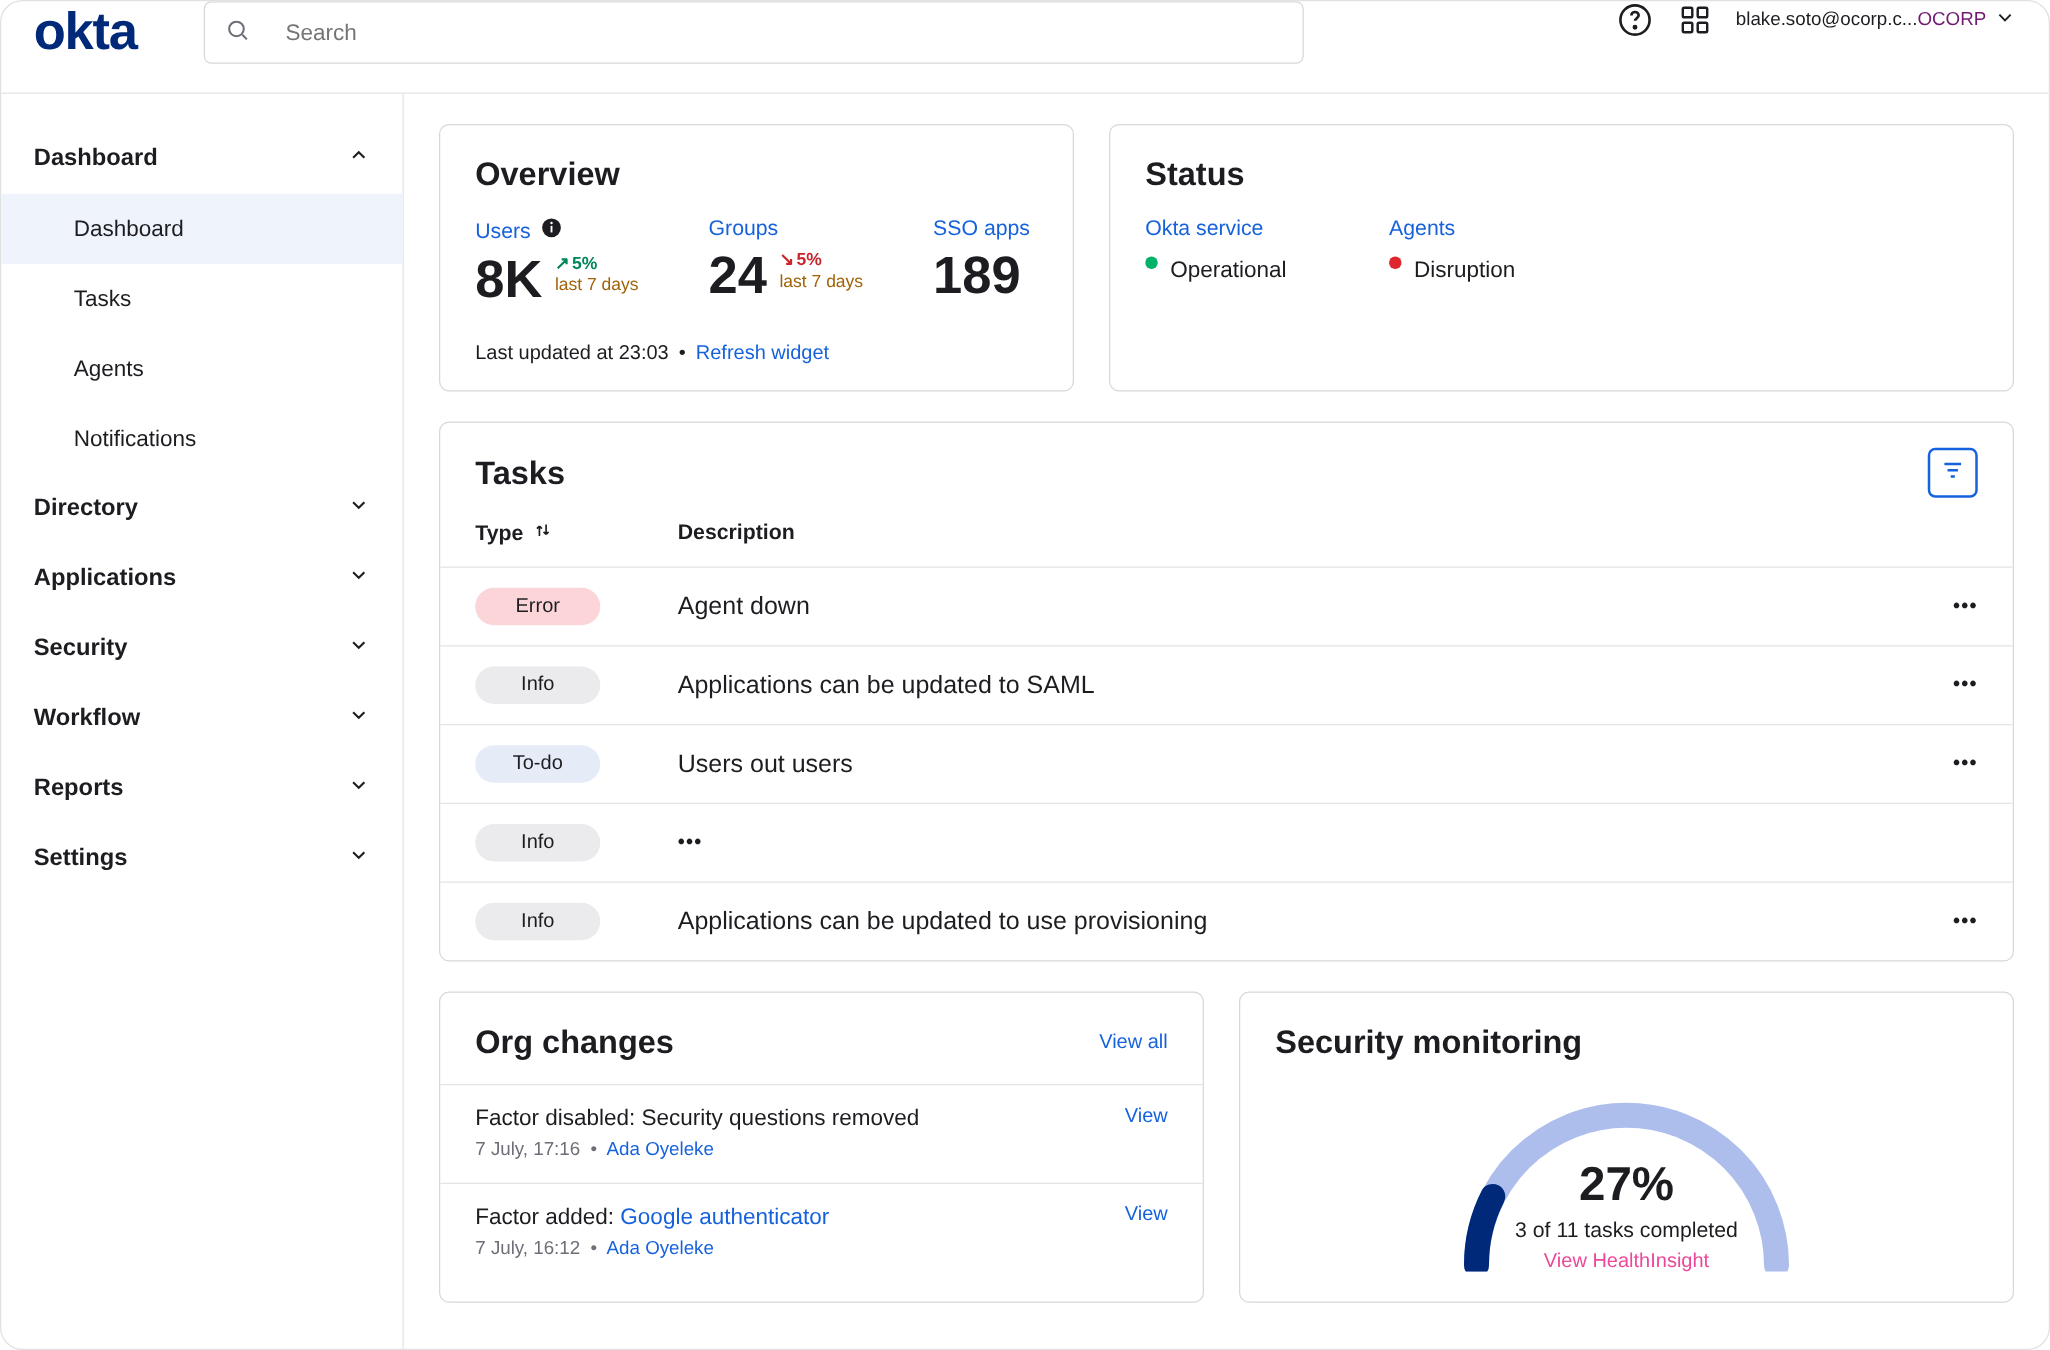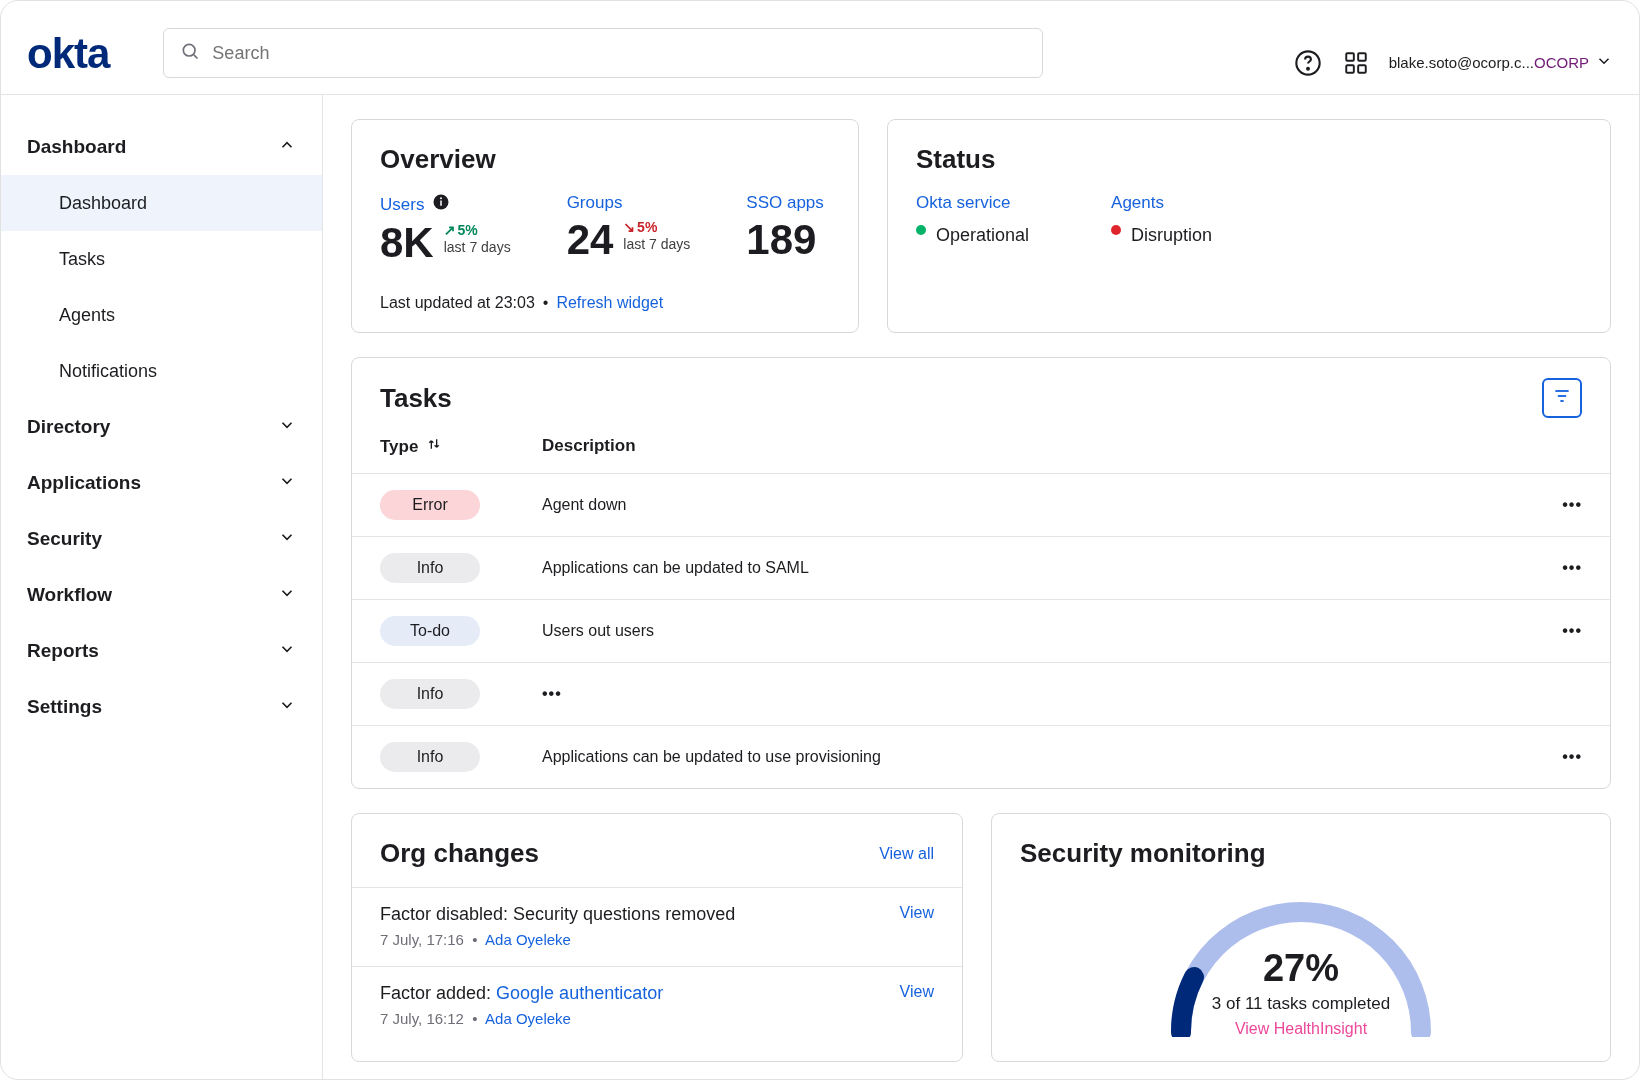--- a/index.html
+++ b/index.html
@@ -1,21 +1,21 @@
 <!DOCTYPE html>
 <html><head>
 <meta charset="utf-8">
 <style>
 * { box-sizing: border-box; margin: 0; padding: 0; }
 body { font-family: -apple-system, BlinkMacSystemFont, "Segoe UI", Helvetica, Arial, sans-serif; background: #fff; color: #1d1d21; width: 1640px; height: 1080px; overflow: hidden; border-radius: 18px; border: 1px solid #e1e1e1; }
-.hdr { display: flex; align-items: flex-end; height: 94px; padding: 16px 26px; border-bottom: 1px solid #e4e4e7; gap: 24px; }
+.hdr { display: flex; align-items: flex-start; height: 74px; padding: 0 26px; border-bottom: 1px solid #e4e4e7; gap: 24px; }
 .logo { font-weight: 800; font-size: 42px; color: #00297a; letter-spacing: -1px; }
 .search-wrap { flex: 1; max-width: 880px; margin-left: 30px; }
 .search { display: flex; align-items: center; height: 50px; border: 1px solid #d7d7dc; border-radius: 6px; padding: 0 16px; gap: 12px; }
-.search input { border: 0; outline: 0; font-size: 18px; flex: 1; color: #4d7c0f; background: transparent; }
+.search input { border: 0; outline: 0; font-size: 18px; flex: 1; color: #4d7c0f; background: transparent; margin-left: 16px; }
 .hdr-right { display: flex; align-items: center; gap: 18px; margin-left: auto; }
 .icon-btn { width: 30px; height: 30px; display: flex; align-items: center; justify-content: center; cursor: pointer; }
 .acct { display: flex; flex-direction: row; font-size: 15px; line-height: 1.25; }
 .acct-email { font-weight: 500; }
 .acct-org { color: #701a75; }
 .acct-wrap { display: flex; align-items: center; gap: 6px; cursor: pointer; }
 .body { display: flex; height: calc(100% - 74px); }
 .side { width: 322px; border-right: 1px solid #e4e4e7; padding-top: 24px; }
 .nav-group { padding: 0 26px; height: 56px; display: flex; align-items: center; justify-content: space-between; cursor: pointer; font-size: 19px; font-weight: 600; }
 .nav-sub { padding-left: 58px; height: 56px; display: flex; align-items: center; font-size: 18px; cursor: pointer; }
@@ -26,39 +26,39 @@
 .card-h { font-size: 26px; font-weight: 700; padding: 24px 28px 18px; }
 .ov { width: 508px; }
 .ov-metrics { display: flex; gap: 56px; padding: 0 28px 16px; }
 .metric-label { color: #1662dd; font-size: 17px; font-weight: 500; display: flex; align-items: center; gap: 8px; }
 .metric-val-row { display: flex; align-items: flex-start; gap: 10px; margin-top: 6px; }
 .metric-val { font-size: 42px; font-weight: 700; line-height: 1; }
 .delta { display: flex; flex-direction: column; font-size: 14px; line-height: 1.2; }
 .delta-pct { font-weight: 600; display: flex; align-items: center; gap: 2px; }
 .delta-pct.up { color: #00875a; }
 .delta-pct.down { color: #c9252d; }
-.delta-sub { color: #404040; }
+.delta-sub { color: #a16207; }
 .ov-foot { padding: 14px 28px 20px; font-size: 16px; color: #1d1d21; display: flex; gap: 8px; }
 .link { color: #1662dd; cursor: pointer; }
 .status { flex: 1; }
 .status-body { display: flex; gap: 82px; padding: 0 28px 24px; }
 .status-col-h { color: #1662dd; font-size: 17px; font-weight: 500; margin-bottom: 12px; }
 .status-row { display: flex; align-items: flex-start; gap: 10px; font-size: 18px; }
 .dot { width: 10px; height: 10px; border-radius: 50%; }
 .dot.g { background: #00b368; }
 .dot.r { background: #e0262d; }
 .tasks { width: 100%; }
 .tasks-h { display: flex; align-items: center; justify-content: space-between; padding: 20px 28px 18px; }
 .tasks-h h2 { font-size: 26px; font-weight: 700; }
 .filter-btn { width: 40px; height: 40px; border: 2px solid #1662dd; border-radius: 6px; display: flex; align-items: center; justify-content: center; cursor: pointer; }
 .tbl-head { display: flex; padding: 0 28px 16px; font-size: 17px; font-weight: 700; }
 .tbl-head .c-type { width: 162px; display: flex; align-items: center; gap: 8px; }
 .tbl-row { display: flex; align-items: center; padding: 16px 28px; border-top: 1px solid #e4e4e7; }
 .tbl-row .c-type { width: 162px; }
-.tbl-row .c-desc { flex: 1; font-size: 16px; }
+.tbl-row .c-desc { flex: 1; font-size: 20px; }
 .tbl-row .c-act { cursor: pointer; font-weight: 700; letter-spacing: 1px; }
 .badge { display: inline-flex; align-items: center; justify-content: center; height: 30px; min-width: 100px; padding: 0 18px; border-radius: 15px; font-size: 16px; font-weight: 500; }
 .badge.error { background: #fbd5d8; color: #1d1d21; }
 .badge.info { background: #ebebed; color: #1d1d21; }
 .badge.todo { background: #e5ecf8; color: #1d1d21; }
 .org { width: 612px; }
 .org-h { display: flex; align-items: center; justify-content: space-between; padding: 24px 28px 18px; }
 .org-h h2 { font-size: 26px; font-weight: 700; }
 .org-item { border-top: 1px solid #e4e4e7; padding: 16px 28px 18px; }
 .org-item-h { display: flex; justify-content: space-between; align-items: flex-start; }

